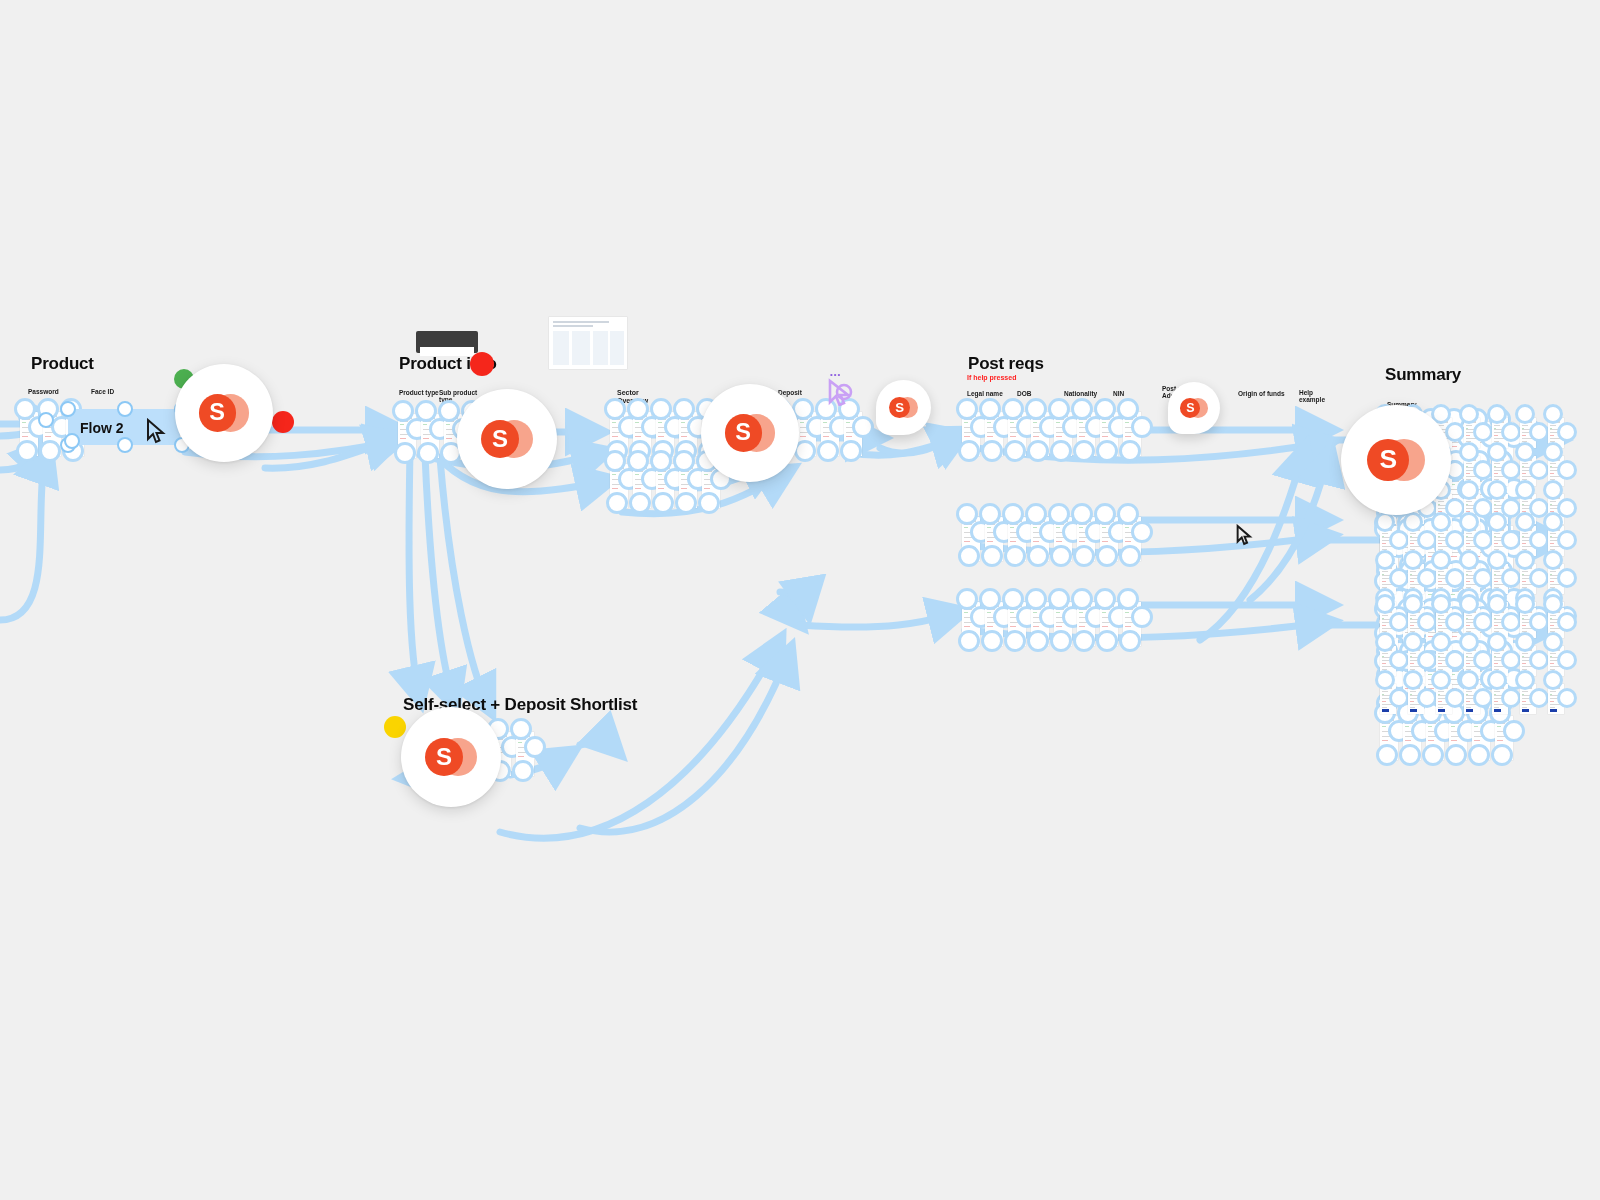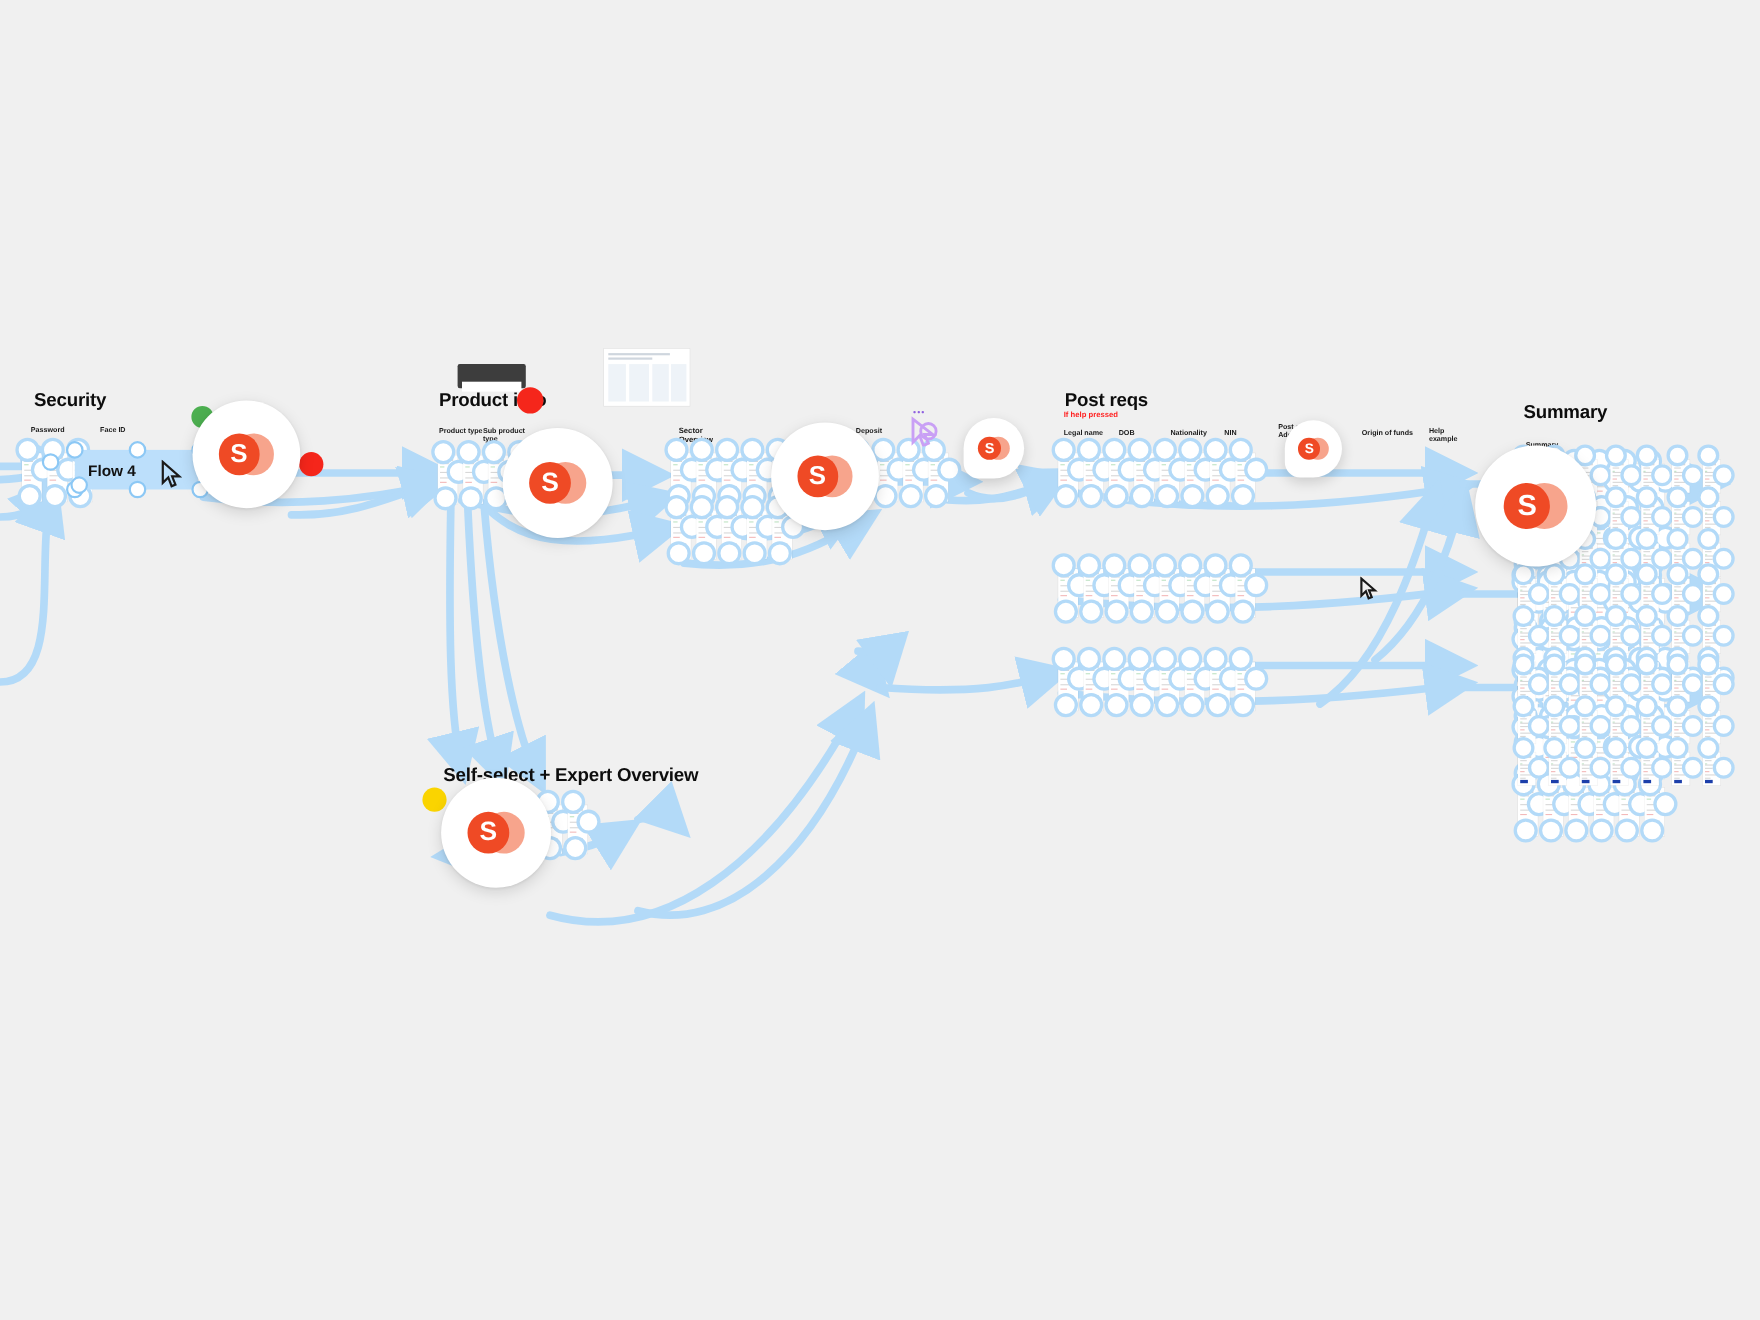--- a/index.html
+++ b/index.html
@@ -156,25 +156,25 @@
       <path d="M510 775 C540 770, 556 762, 572 752"></path>
       <path d="M580 745 C600 740, 610 744, 618 752"></path>
       <path d="M500 832 C600 860, 700 790, 780 640"></path>
       <path d="M580 828 C660 850, 740 780, 790 650"></path>
       <path d="M790 612 L800 624"></path>
       <path d="M800 625 C900 632, 930 620, 962 612"></path>
       <path d="M780 592 C800 592, 806 600, 808 612"></path>
     </g>
   </svg>
 
-  <div class="section-title" style="left:31px;top:354px;font-size:17px;">Security</div>
+  <div class="section-title" style="left:31px;top:354px;font-size:17px;">Product</div>
   <div class="section-title" style="left:399px;top:354px;font-size:17px;">Product info</div>
   <div class="section-title" style="left:968px;top:354px;font-size:17px;">Post reqs</div>
   <div class="section-title" style="left:1385px;top:365px;font-size:17px;">Summary</div>
-  <div class="section-title" style="left:403px;top:695px;font-size:17px;">Self-select + Expert Overview</div>
+  <div class="section-title" style="left:403px;top:695px;font-size:17px;">Self-select + Deposit Shortlist</div>
 
   <div class="red-note" style="left:967px;top:374px;font-size:7px;">If help pressed</div>
 
   <div class="sub-label" style="left:28px;top:388px;font-size:6.5px;">Password</div>
   <div class="sub-label" style="left:91px;top:388px;font-size:6.5px;">Face ID</div>
   <div class="sub-label" style="left:399px;top:389px;font-size:6.5px;">Product type</div>
   <div class="sub-label" style="left:439px;top:389px;font-size:6.5px;">Sub product
 type</div>
   <div class="sub-label" style="left:617px;top:389px;font-size:7px;">Sector
 Overview</div>
@@ -2435,21 +2435,21 @@
         <div class="ln" style="left: 2px; top: 20.4px; width: 10px; height: 1px;"></div>
         <div class="ln" style="left: 2px; top: 23.4px; width: 5px; height: 1px;"></div>
         <div class="ln b" style="left: 2px; top: 25px; width: 7.2px; height: 3px;"></div>
       </div>
       <div class="node" style="left: 1543px; top: 670px; width: 20px; height: 20px;"></div>
       <div class="node" style="left: 1557px; top: 688px; width: 20px; height: 20px;"></div>
     </div>
 
   <div>
     <div class="sel-box" style="left:68px;top:409px;width:112px;height:36px;"></div>
-    <div class="sel-text" style="left:80px;top:420px;font-size:14px;">Flow 4</div>
+    <div class="sel-text" style="left:80px;top:420px;font-size:14px;">Flow 2</div>
     <div class="sel-handle" style="left:60px;top:401px;"></div>
     <div class="sel-handle" style="left:117px;top:401px;"></div>
     <div class="sel-handle" style="left:174px;top:401px;"></div>
     <div class="sel-handle" style="left:60px;top:437px;"></div>
     <div class="sel-handle" style="left:117px;top:437px;"></div>
     <div class="sel-handle" style="left:174px;top:437px;"></div>
     <div class="sel-handle" style="left:38px;top:412px;"></div>
     <div class="sel-handle" style="left:64px;top:433px;"></div>
   </div>
 

